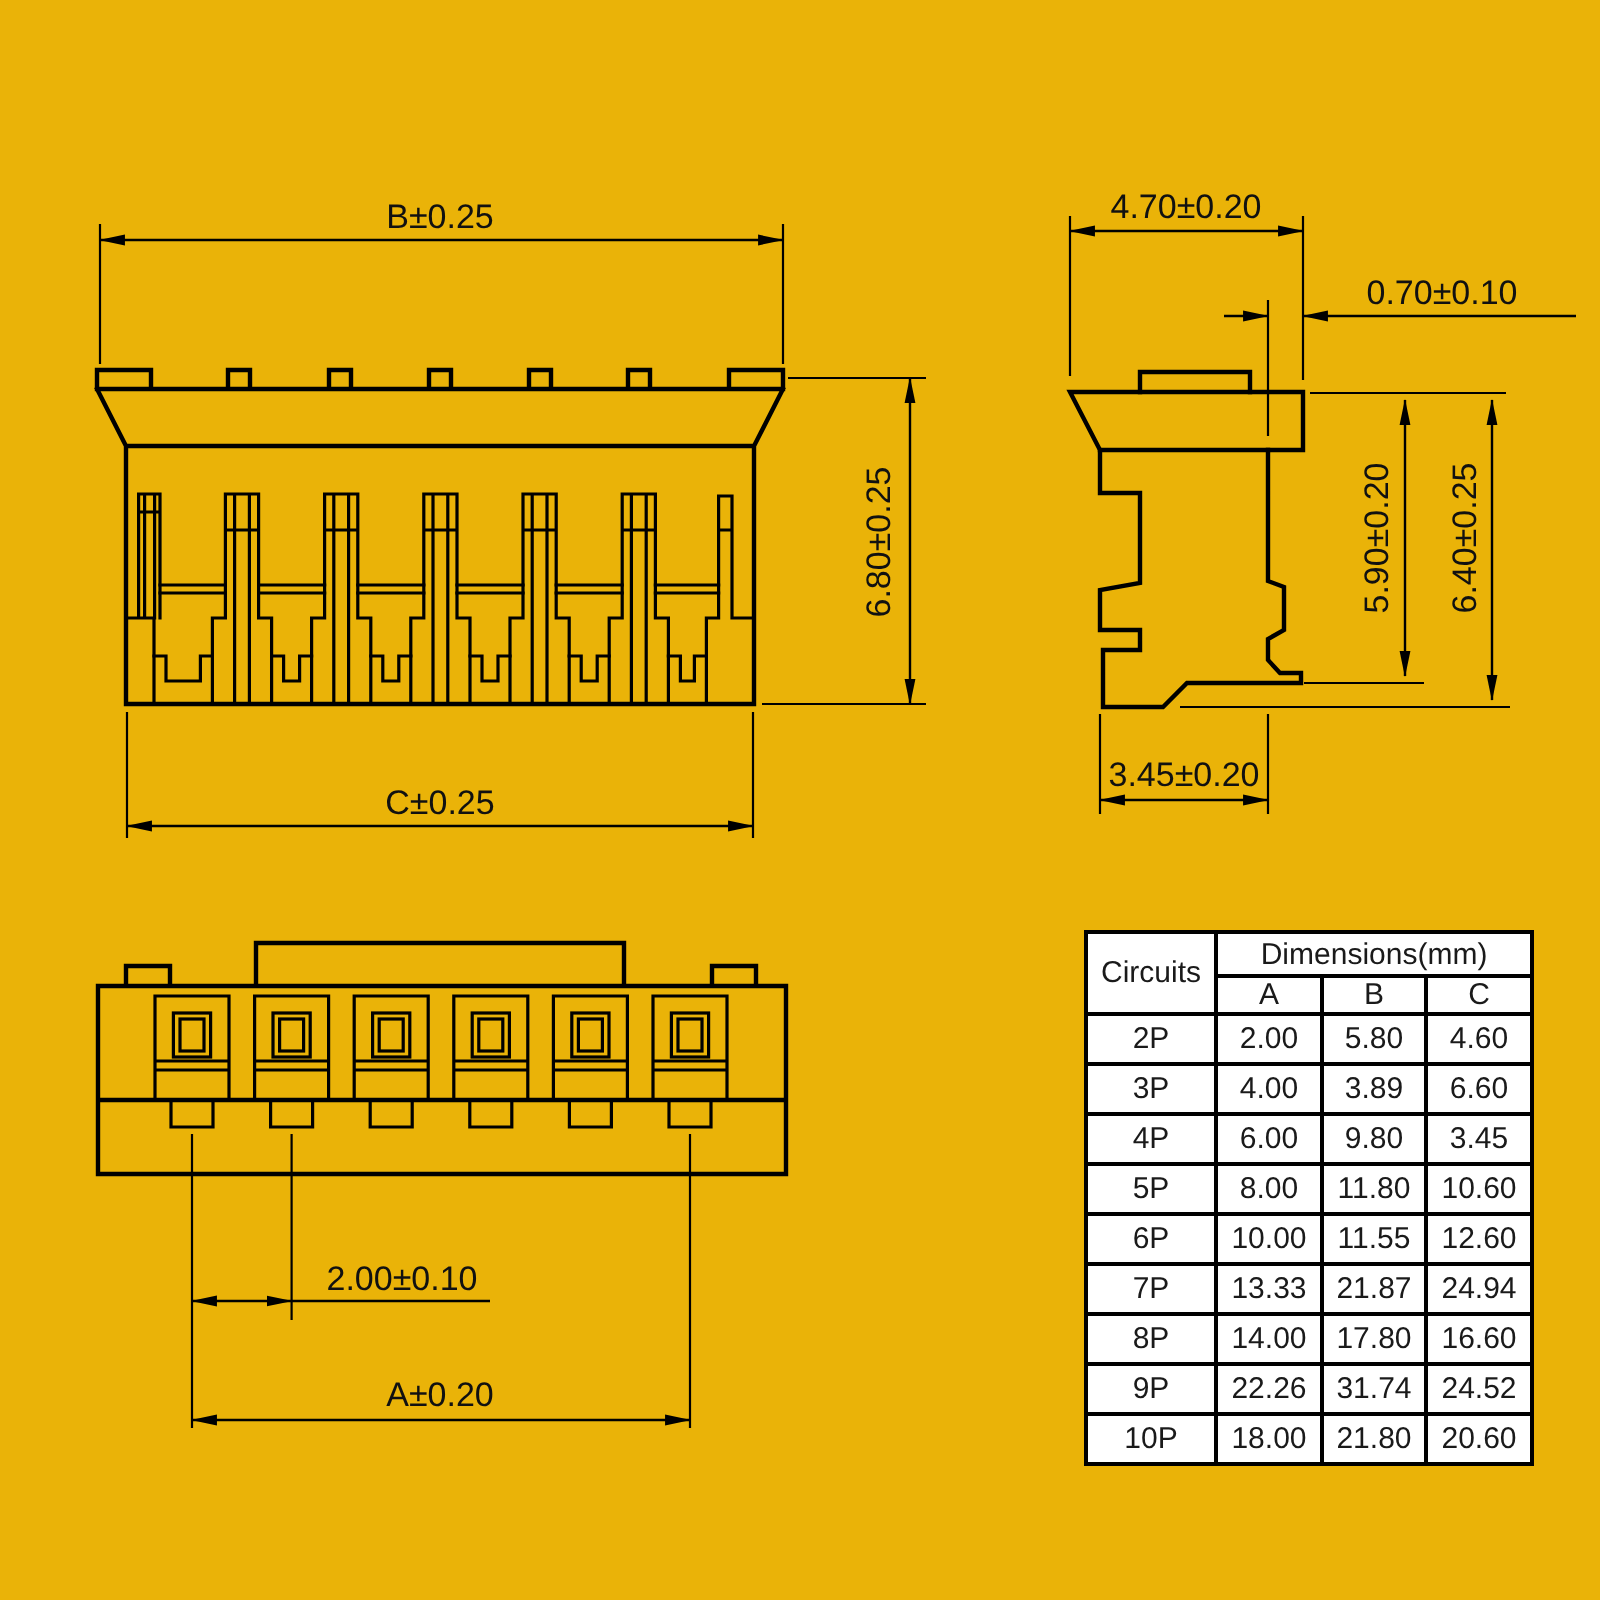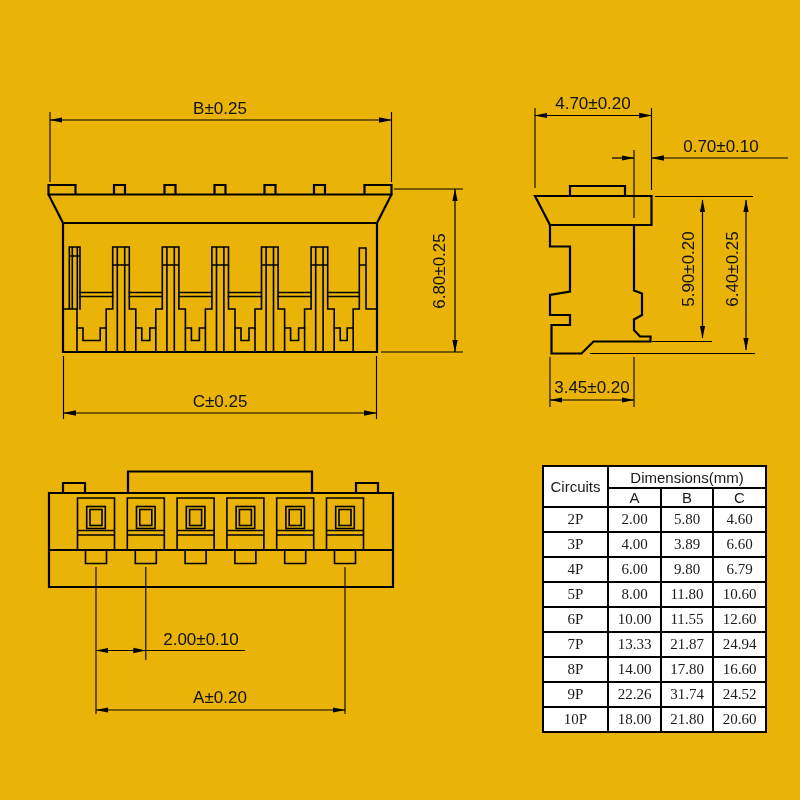--- a/index.html
+++ b/index.html
@@ -12,21 +12,21 @@
   .ext{stroke:#000;stroke-width:1.1;fill:none;}
   .lbl{font-family:"Liberation Sans", sans-serif;font-size:17px;fill:#111;}
   
   #dim-table{position:absolute;left:525px;top:465px;width:223px;height:252px;
              border-collapse:collapse;table-layout:fixed;color:#1a1a1a;
              font-family:"Liberation Sans", sans-serif;font-size:15px;margin-left:17px;}
   #dim-table th,#dim-table td{border:2px solid #000;text-align:center;vertical-align:middle;
              padding:0;font-weight:normal;background:#fff;overflow:hidden;}
   #dim-table .grp{height:22px;}
   #dim-table .sub{height:19px;}
-  #dim-table td{height:23px;font-family:Liberation Serif, serif;}
+  #dim-table td{height:23px;}
 </style>
 </head>
 <body>
 
 <div id="stage">
 
 <svg width="800" height="800" viewBox="0 0 800 800">
   <defs>
     <marker id="arr" viewBox="0 0 12 6" refX="11.5" refY="3" markerWidth="13" markerHeight="7" markerUnits="userSpaceOnUse" orient="auto-start-reverse">
       <path d="M12,3 L0,0.5 L0,5.5 Z" fill="#000"></path>
@@ -164,21 +164,21 @@
     <tr>
       <td>3P</td>
       <td>4.00</td>
       <td>3.89</td>
       <td>6.60</td>
     </tr>
     <tr>
       <td>4P</td>
       <td>6.00</td>
       <td>9.80</td>
-      <td>6.79</td>
+      <td>3.45</td>
     </tr>
     <tr>
       <td>5P</td>
       <td>8.00</td>
       <td>11.80</td>
       <td>10.60</td>
     </tr>
     <tr>
       <td>6P</td>
       <td>10.00</td>

